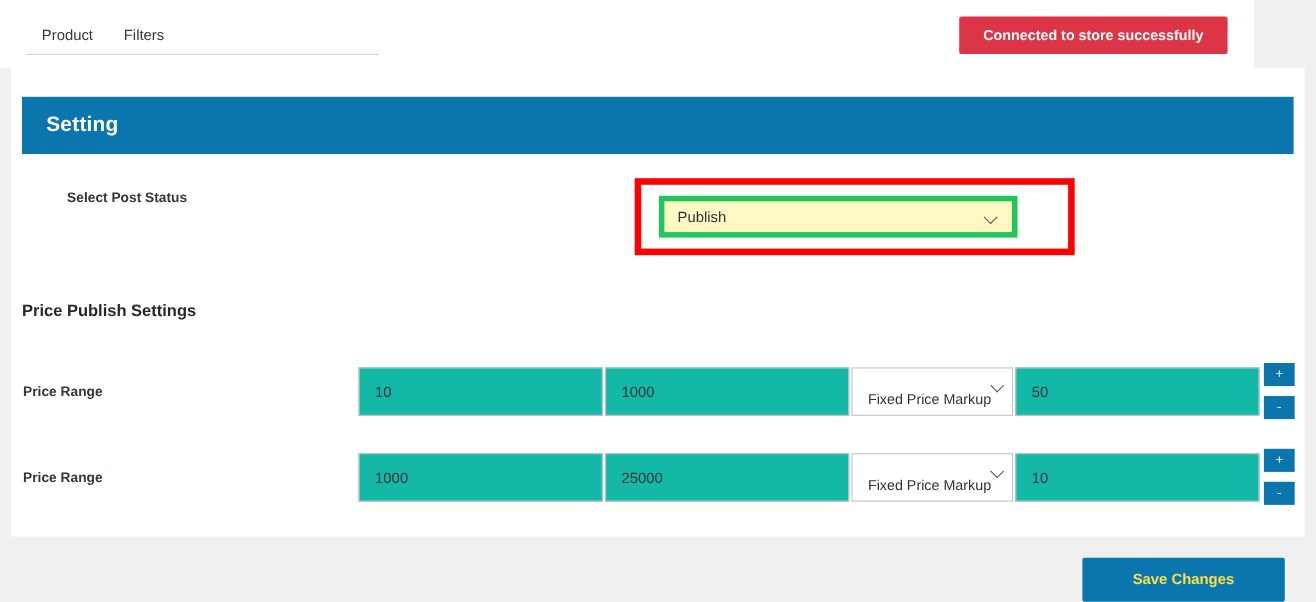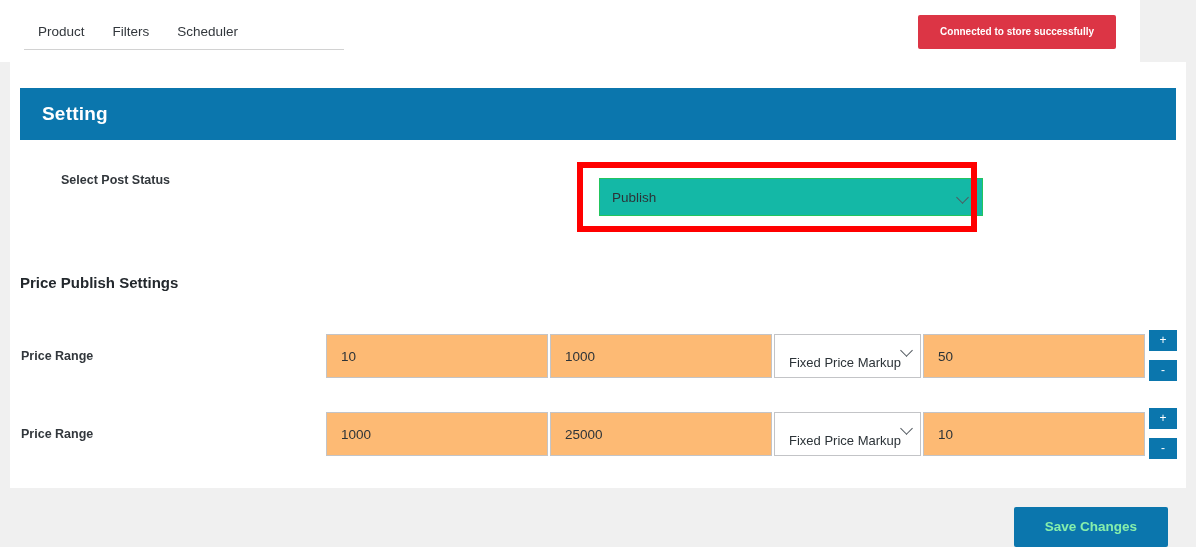--- a/index.html
+++ b/index.html
@@ -62,21 +62,21 @@
     height: 3px;
     background: #0b76ad;
   }
 
   .status-badge {
     position: absolute;
     right: 24px;
     top: 15px;
     background: #dc3545;
     color: #ffffff;
-    font-size: 10px;
+    font-size: 13px;
     font-weight: bold;
     padding: 9px 22px;
     border-radius: 2px;
     line-height: 16px;
     white-space: nowrap;
     cursor: pointer;
   }
 
   
   .card {
@@ -137,25 +137,25 @@
     width: 400px;
     height: 70px;
     border: 6px solid #ff0000;
     box-sizing: border-box;
     pointer-events: none;
   }
   .select-post-status {
     position: absolute;
     left: 589px;
     top: 116px;
-    width: 384px;
+    width: 326px;
     height: 38px;
     box-sizing: border-box;
-    border: 1px solid #22c55e;
-    background: #14b8a6;
+    border: 5px solid #22c55e;
+    background: #fef9c3;
     display: flex;
     align-items: center;
     padding: 0 12px;
     font-size: 13.5px;
     color: #2c3338;
     cursor: pointer;
   }
   .select-post-status .sel-value {
     flex: 1;
   }
@@ -198,21 +198,21 @@
     display: flex;
     align-items: center;
   }
   .price-row.r1 { top: 270px; }
   .price-row.r2 { top: 348px; }
 
   .txt-input {
     height: 44px;
     box-sizing: border-box;
     border: 1px solid #c3c4c7;
-    background: #fdba74;
+    background: #14b8a6;
     font-size: 13.5px;
     color: #2c3338;
     padding: 0 14px;
     display: flex;
     align-items: center;
     font-family: "Liberation Sans", sans-serif;
     outline: none;
   }
   .in-min { position: absolute; left: 316px; width: 222px; }
   .in-max { position: absolute; left: 540px; width: 222px; }
@@ -271,39 +271,38 @@
     top: 488px;
     width: 1196px;
     height: 59px;
     background: #f0f0f0;
   }
   .save-btn {
     position: absolute;
     right: 28px;
     top: 19px;
     background: #0b76ad;
-    color: #86efac;
+    color: #fde047;
     font-size: 13.5px;
     font-weight: bold;
-    padding: 12px 31px;
+    padding: 12px 46px;
     border: none;
     border-radius: 2px;
     cursor: pointer;
     font-family: "Liberation Sans", sans-serif;
     line-height: 16px;
   }
 </style>
 </head>
 <body>
 
 <div class="topbar">
   <div class="tabs">
     <div class="tab">Product</div>
     <div class="tab">Filters</div>
-    <div class="tab">Scheduler</div>
   </div>
   <div class="status-badge">Connected to store successfully</div>
 </div>
 
 <div class="card">
 
   <div class="section-header">
     <span class="section-header-title">Setting</span>
   </div>
 

